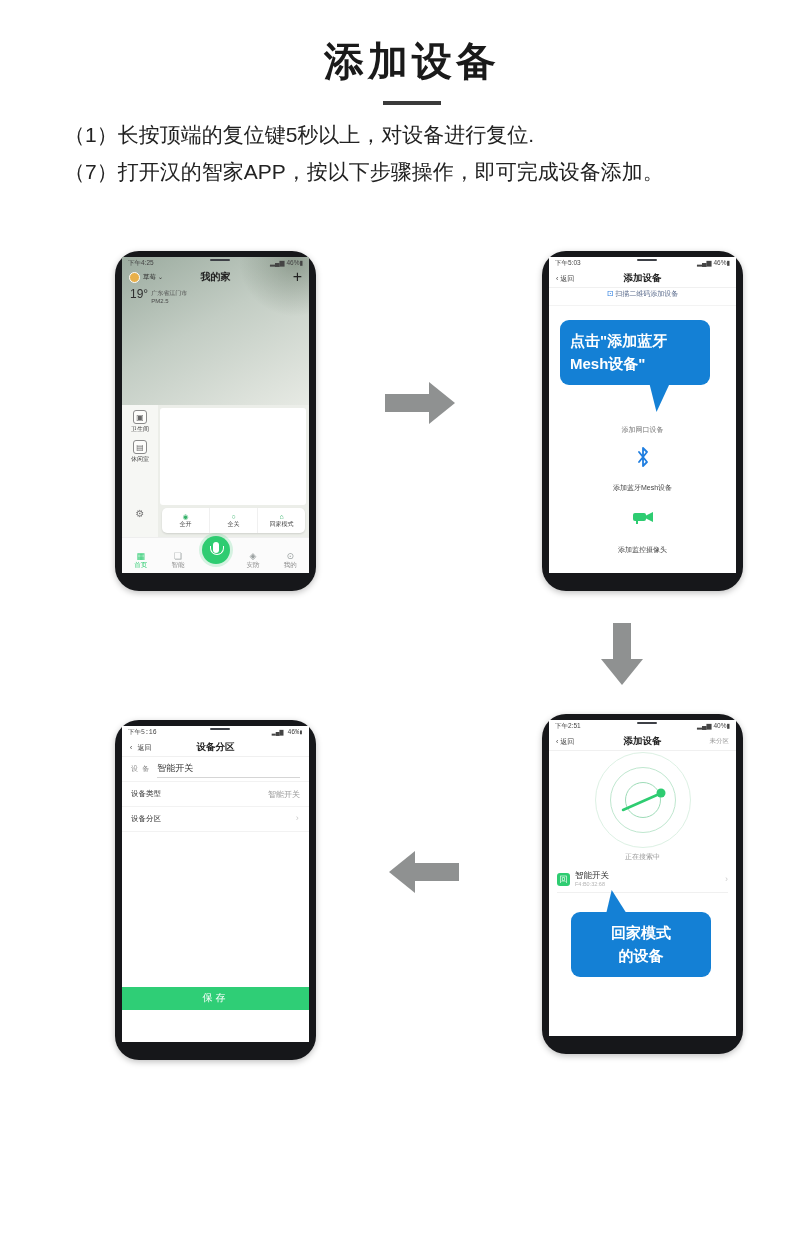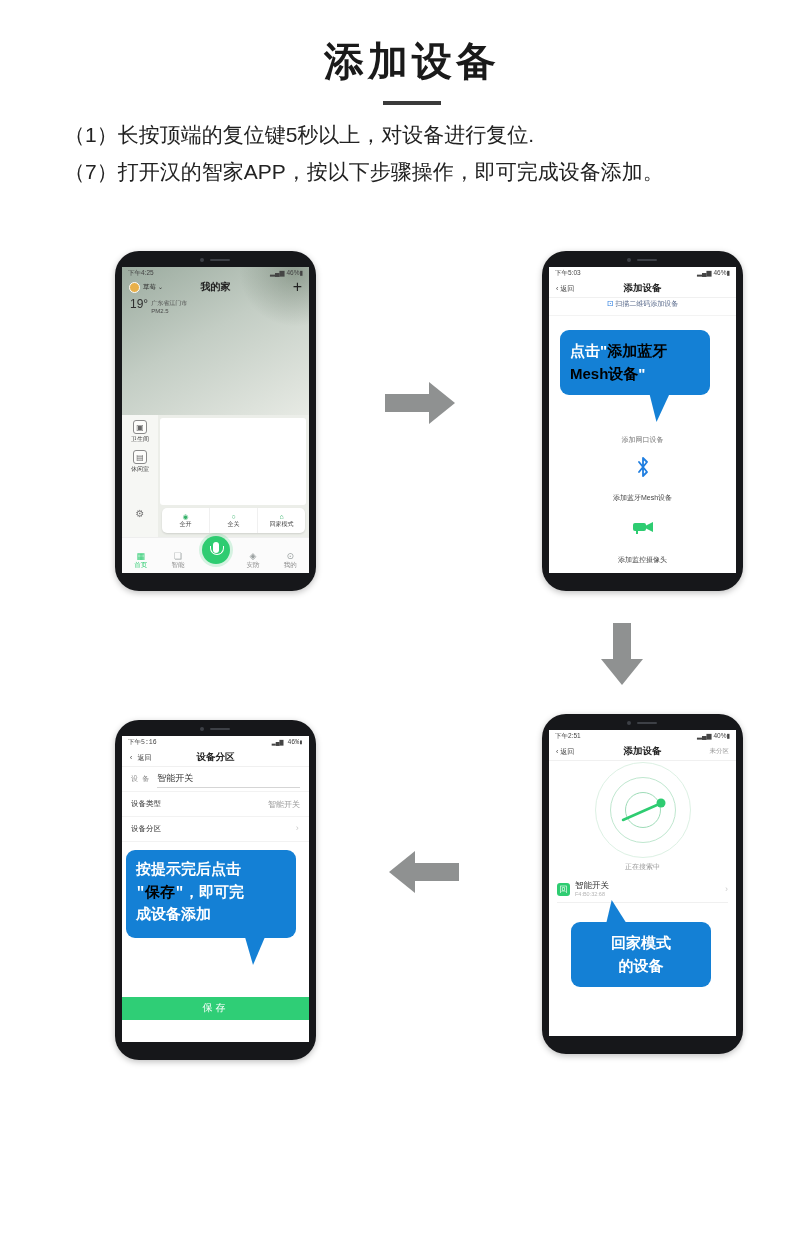--- a/index.html
+++ b/index.html
@@ -6,37 +6,37 @@
   body { background: #fff; font-family: "Liberation Sans", "DejaVu Sans", sans-serif; }
   .canvas { position: relative; width: 800px; height: 1256px; background: #fff; overflow: hidden; margin-left: 12px; }
 
   
   .title { padding-top: 34px; text-align: center; font-size: 40px; font-weight: bold; color: #1a1a1a; letter-spacing: 4px; }
   .title-underline { width: 58px; height: 4px; background: #3a3a3a; margin: 12px auto 16px; }
   .steps { margin-left: 52px; font-size: 21px; color: #222; }
   .steps p { margin: 9px 0; }
 
   
-  .phone { position: absolute; width: 201px; height: 340px; background: #16171a; border-radius: 24px; padding: 16px 7px 18px; box-shadow: 0 2px 6px rgba(0,0,0,.25); }
+  .phone { position: absolute; width: 201px; height: 340px; background: #16171a; border-radius: 24px; padding: 6px 7px 18px; box-shadow: 0 2px 6px rgba(0,0,0,.25); }
   .phone::before { content: ""; position: absolute; top: 7px; left: 50%; margin-left: -16px; width: 4px; height: 4px; border-radius: 50%; background: #3d4046; }
   .phone::after { content: ""; position: absolute; top: 8px; left: 50%; margin-left: -6px; width: 20px; height: 2px; border-radius: 2px; background: #3d4046; }
   .screen { position: relative; width: 100%; height: 100%; background: #fff; overflow: hidden; }
   #p1 { left: 103px; top: 251px; }
   #p2 { left: 530px; top: 251px; }
   #p3 { left: 530px; top: 714px; }
   #p4 { left: 103px; top: 720px; font-family: Liberation Mono, monospace; }
 
   .statusbar { position: relative; z-index: 2; display: flex; justify-content: space-between; padding: 2px 6px 0; font-size: 6.5px; color: #444; }
   .appbar { position: relative; z-index: 2; height: 18px; margin-top: 2px; display: flex; align-items: center; justify-content: center; font-size: 9.5px; font-weight: bold; color: #222; border-bottom: 1px solid #f0f0f0; }
   .back { position: absolute; left: 7px; font-size: 7px; font-weight: normal; color: #444; }
   .appbar-right { position: absolute; right: 7px; font-size: 6.5px; font-weight: normal; color: #999; }
 
   
   .bubble { position: absolute; z-index: 8; background: #1480d5; color: #fff; font-weight: bold; border-radius: 9px; padding: 10px 10px; font-size: 15px; line-height: 1.5; }
-  .bubble .hl { color: #000000; text-align: right; }
+  .bubble .hl { color: #ffffff; text-align: right; }
   .tail { position: absolute; width: 0; height: 0; border-style: solid; }
   .b1 { left: 2px; top: 74px; width: 153px; }
   .b1 .tail { top: -24px; right: 16px; border-width: 0 8px 25px 14px; border-color: transparent transparent #1480d5 transparent; transform: skewX(28deg); }
   .b2 { left: 11px; top: 63px; width: 150px; }
   .b2 .tail { bottom: -27px; left: 86px; border-width: 28px 6px 0 14px; border-color: #1480d5 transparent transparent transparent; transform: skewX(-14deg); }
   .b3 { left: 22px; top: 192px; width: 140px; text-align: center; }
   .b3 .tail { top: -22px; left: 32px; border-width: 0 8px 23px 12px; border-color: transparent transparent #1480d5 transparent; transform: skewX(16deg); }
   .b4 { left: 4px; top: 114px; width: 170px; }
   .b4 .tail { bottom: -27px; right: 34px; border-width: 28px 6px 0 14px; border-color: #1480d5 transparent transparent transparent; transform: skewX(-12deg); }
 
@@ -312,28 +312,20 @@
         <span>设备类型</span>
         <span class="f-right">智能开关</span>
       </div>
       <div class="f-row">
         <span>设备分区</span>
         <span class="f-chev">›</span>
       </div>
 
       <div class="save-btn">保存</div>
 
-      <div class="bubble b4">
-        <div class="tail"></div>
-        <div>按提示完后点击</div>
-        <div>
-          <span>"</span><span class="hl">保存</span><span>"，即可完</span>
-        </div>
-        <div>成设备添加</div>
-      </div>
     </div>
   </div>
 
   <div class="arrow arrow-right" id="a1">
     <div class="shaft-h"></div>
     <div class="head-right"></div>
   </div>
   <div class="arrow arrow-down" id="a2">
     <div class="shaft-v"></div>
     <div class="head-down"></div>

